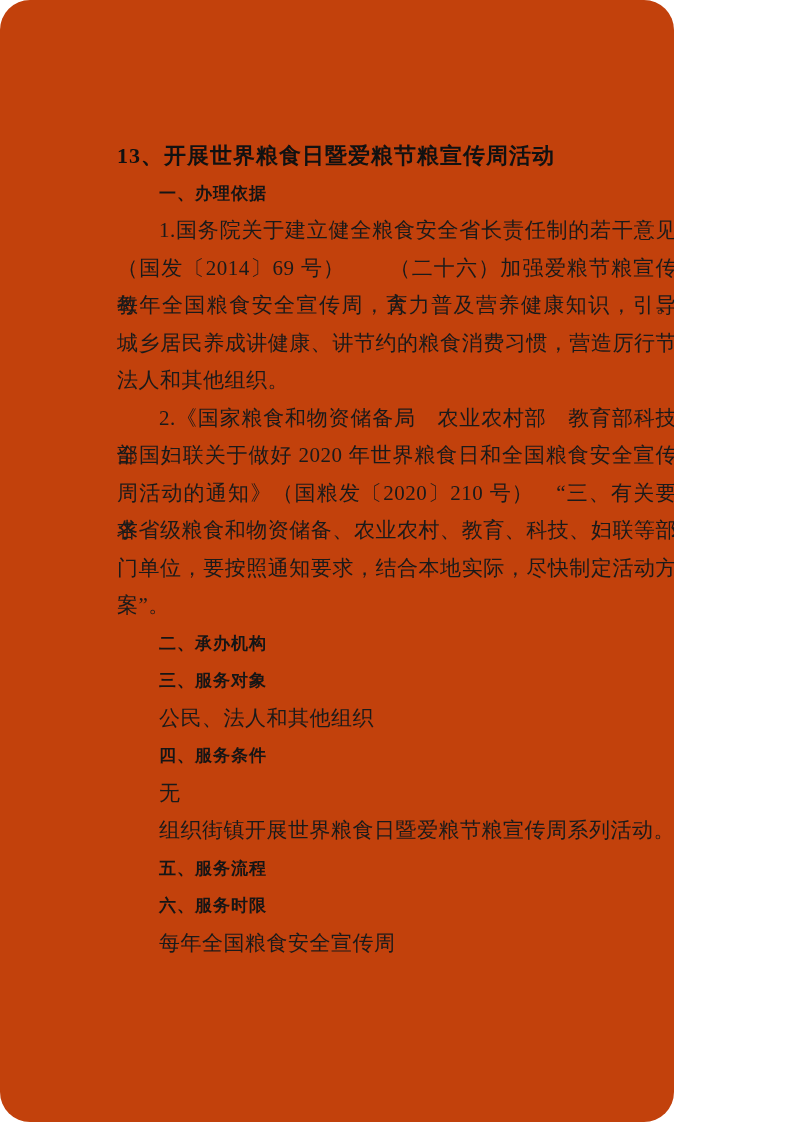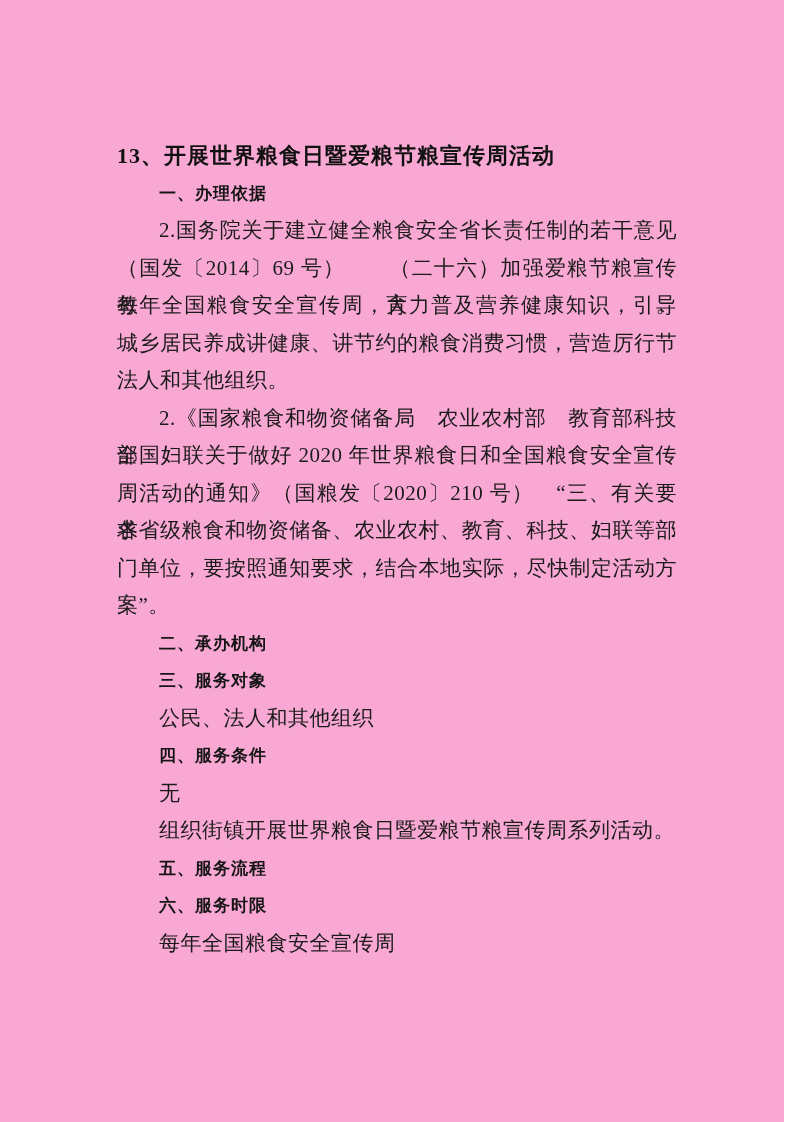--- a/index.html
+++ b/index.html
@@ -2,24 +2,25 @@
 <html><head>
 <meta charset="utf-8">
 <style>
   html, body {
     margin: 0;
     padding: 0;
     background: #ffffff;
   }
   .page {
     position: relative;
-    width: 784px;
+    width: 674px;
     height: 1122px;
-    background: #f9a8d4;
+    background: #c2410c;
     overflow: hidden;
+    border-radius: 30px;
   }
   .content {
     position: absolute;
     left: 117px;
     top: 137px;
     width: 560px;
     color: #1a1a1a;
   }
   .ln {
     height: 37.5px;
@@ -63,21 +64,21 @@
 </head>
 <body>
 
 <div class="page">
   <div class="content">
 
     <div class="ln t">13、开展世界粮食日暨爱粮节粮宣传周活动</div>
 
     <div class="ln h">一、办理依据</div>
 
-    <div class="ln b ind j">2.国务院关于建立健全粮食安全省长责任制的若干意见</div>
+    <div class="ln b ind j">1.国务院关于建立健全粮食安全省长责任制的若干意见</div>
     <div class="ln b j">（国发〔2014〕69 号）　　（二十六）加强爱粮节粮宣传教育。</div>
     <div class="ln b j">每年全国粮食安全宣传周，大力普及营养健康知识，引导</div>
     <div class="ln b j">城乡居民养成讲健康、讲节约的粮食消费习惯，营造厉行节</div>
     <div class="ln b">法人和其他组织。</div>
 
     <div class="ln b ind j">2.《国家粮食和物资储备局　农业农村部　教育部科技部</div>
     <div class="ln b j">全国妇联关于做好 2020 年世界粮食日和全国粮食安全宣传</div>
     <div class="ln b j">周活动的通知》（国粮发〔2020〕210 号）　“三、有关要求:</div>
     <div class="ln b j">各省级粮食和物资储备、农业农村、教育、科技、妇联等部</div>
     <div class="ln b j">门单位，要按照通知要求，结合本地实际，尽快制定活动方</div>

